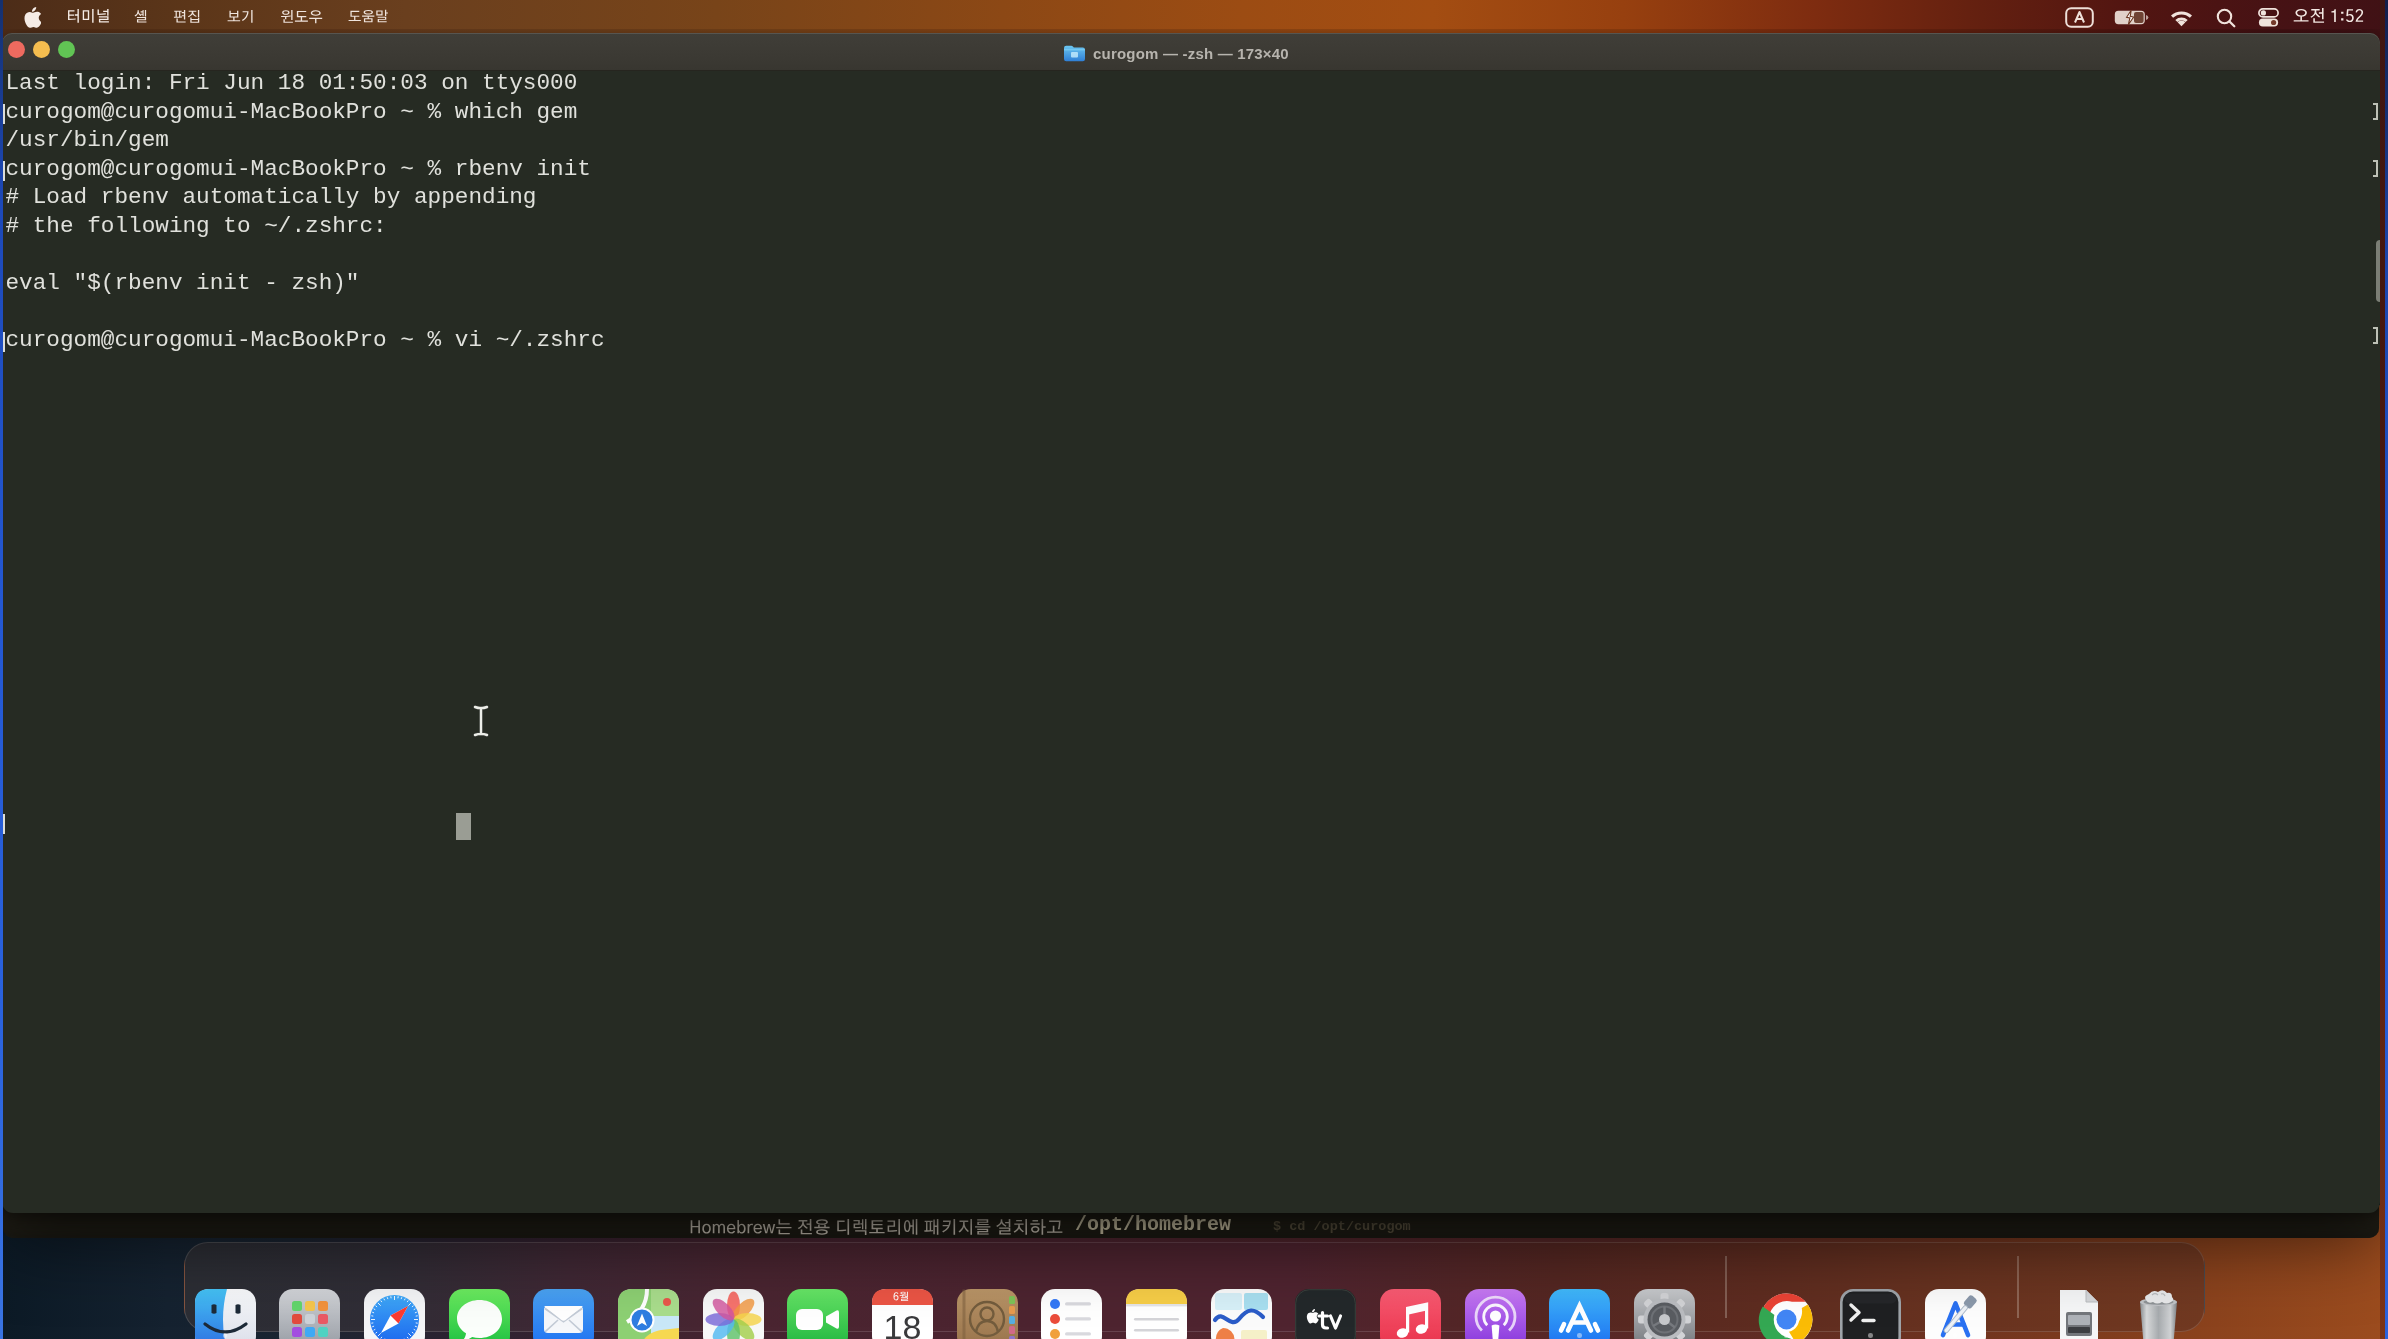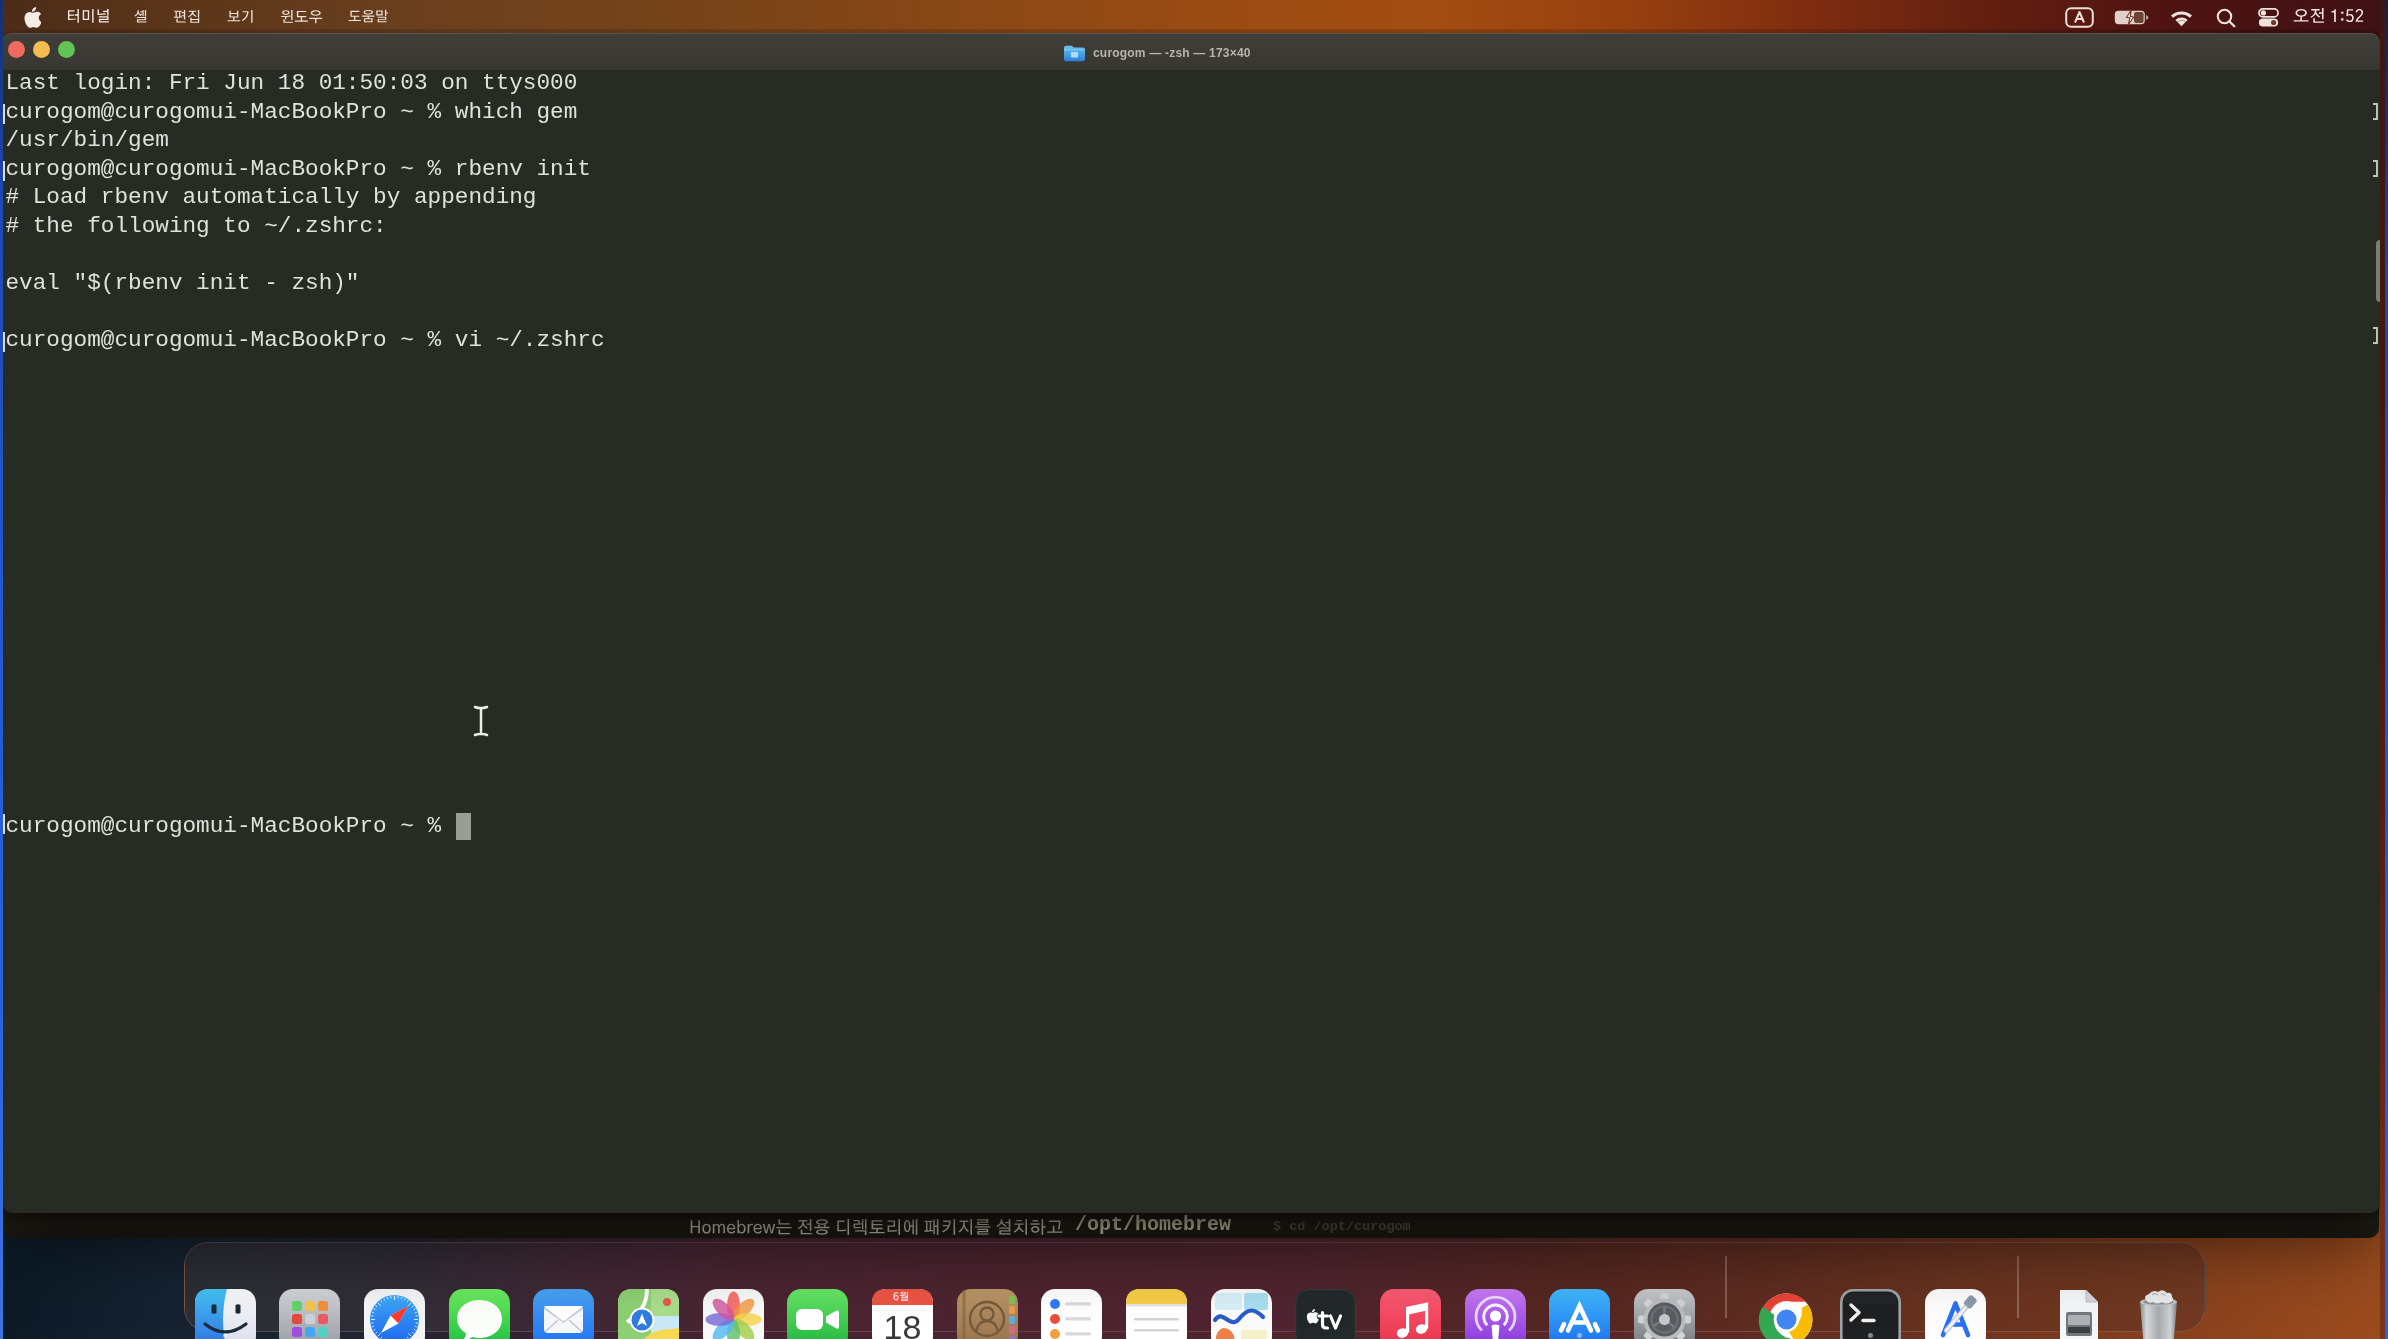--- a/index.html
+++ b/index.html
@@ -23,21 +23,21 @@
 .dksep{position:absolute;top:1256px;width:1.5px;height:62px;background:rgba(235,225,215,.28)}
 .dot{position:absolute;top:1333px;width:4.5px;height:4.5px;border-radius:50%;background:rgba(255,255,255,.45)}
 
 #term{left:2px;top:33px;width:2378px;height:1180px;border-radius:11px;background:#262b23;
 box-shadow:0 30px 70px rgba(0,0,0,.55),0 4px 18px rgba(0,0,0,.45)}
 #tbar{position:absolute;left:0;top:0;width:100%;height:38px;border-radius:10px 10px 0 0;
 background:linear-gradient(180deg,#403e38 0%,#3b3933 70%,#383630 100%);
 border-bottom:1px solid #26251f;box-shadow:inset 0 1px 0 rgba(255,255,255,.12)}
 .tl{position:absolute;top:7.5px;width:17.5px;height:17.5px;border-radius:50%}
 #ttl{position:absolute;top:8px;left:1061px;height:24px;display:flex;align-items:center;gap:7px}
-#ttl span{font-size:12px;font-weight:700;color:#b7b4ae;letter-spacing:.2px}
+#ttl span{font-size:15px;font-weight:700;color:#b7b4ae;letter-spacing:.2px}
 
 #txt{position:absolute;left:3.5px;top:36px;font-family:"Liberation Mono",monospace;
 font-size:22.7px;line-height:28.5px;color:#e0e1dc;white-space:pre}
 #prompt{position:absolute;left:3.5px;top:779px;font-family:"Liberation Mono",monospace;
 font-size:22.7px;line-height:28.5px;color:#e0e1dc;white-space:pre}
 #cur{position:absolute;left:454px;top:780px;width:15px;height:27px;background:#9a9d94}
 #sbar{position:absolute;left:2374px;top:207px;width:8px;height:62px;border-radius:4px;background:#7b7e75}
 .rmark{position:absolute;width:5px;height:17px;border-right:2.5px solid #bdc1b6;border-top:2px solid #bdc1b6;border-bottom:2px solid #bdc1b6}
 .lsliv{position:absolute;left:0;width:3px;height:20px;background:#dcddd8}
 
@@ -435,21 +435,20 @@
 <div id="txt">Last login: Fri Jun 18 01:50:03 on ttys000
 curogom@curogomui-MacBookPro ~ % which gem
 /usr/bin/gem
 curogom@curogomui-MacBookPro ~ % rbenv init
 # Load rbenv automatically by appending
 # the following to ~/.zshrc:
 
 eval "$(rbenv init - zsh)"
 
 curogom@curogomui-MacBookPro ~ % vi ~/.zshrc</div>
-<div id="prompt">curogom@curogomui-MacBookPro ~ % </div>
 <div id="cur"></div>
 <div id="sbar"></div>
 <div class="rmark" style="left:2371px;top:70px"></div>
 <div class="rmark" style="left:2371px;top:127px"></div>
 <div class="rmark" style="left:2371px;top:294px"></div>
 <div class="lsliv" style="top:71px"></div>
 <div class="lsliv" style="top:128px"></div>
 <div class="lsliv" style="top:299px"></div>
 <div class="lsliv" style="top:781px"></div>
 </div>

